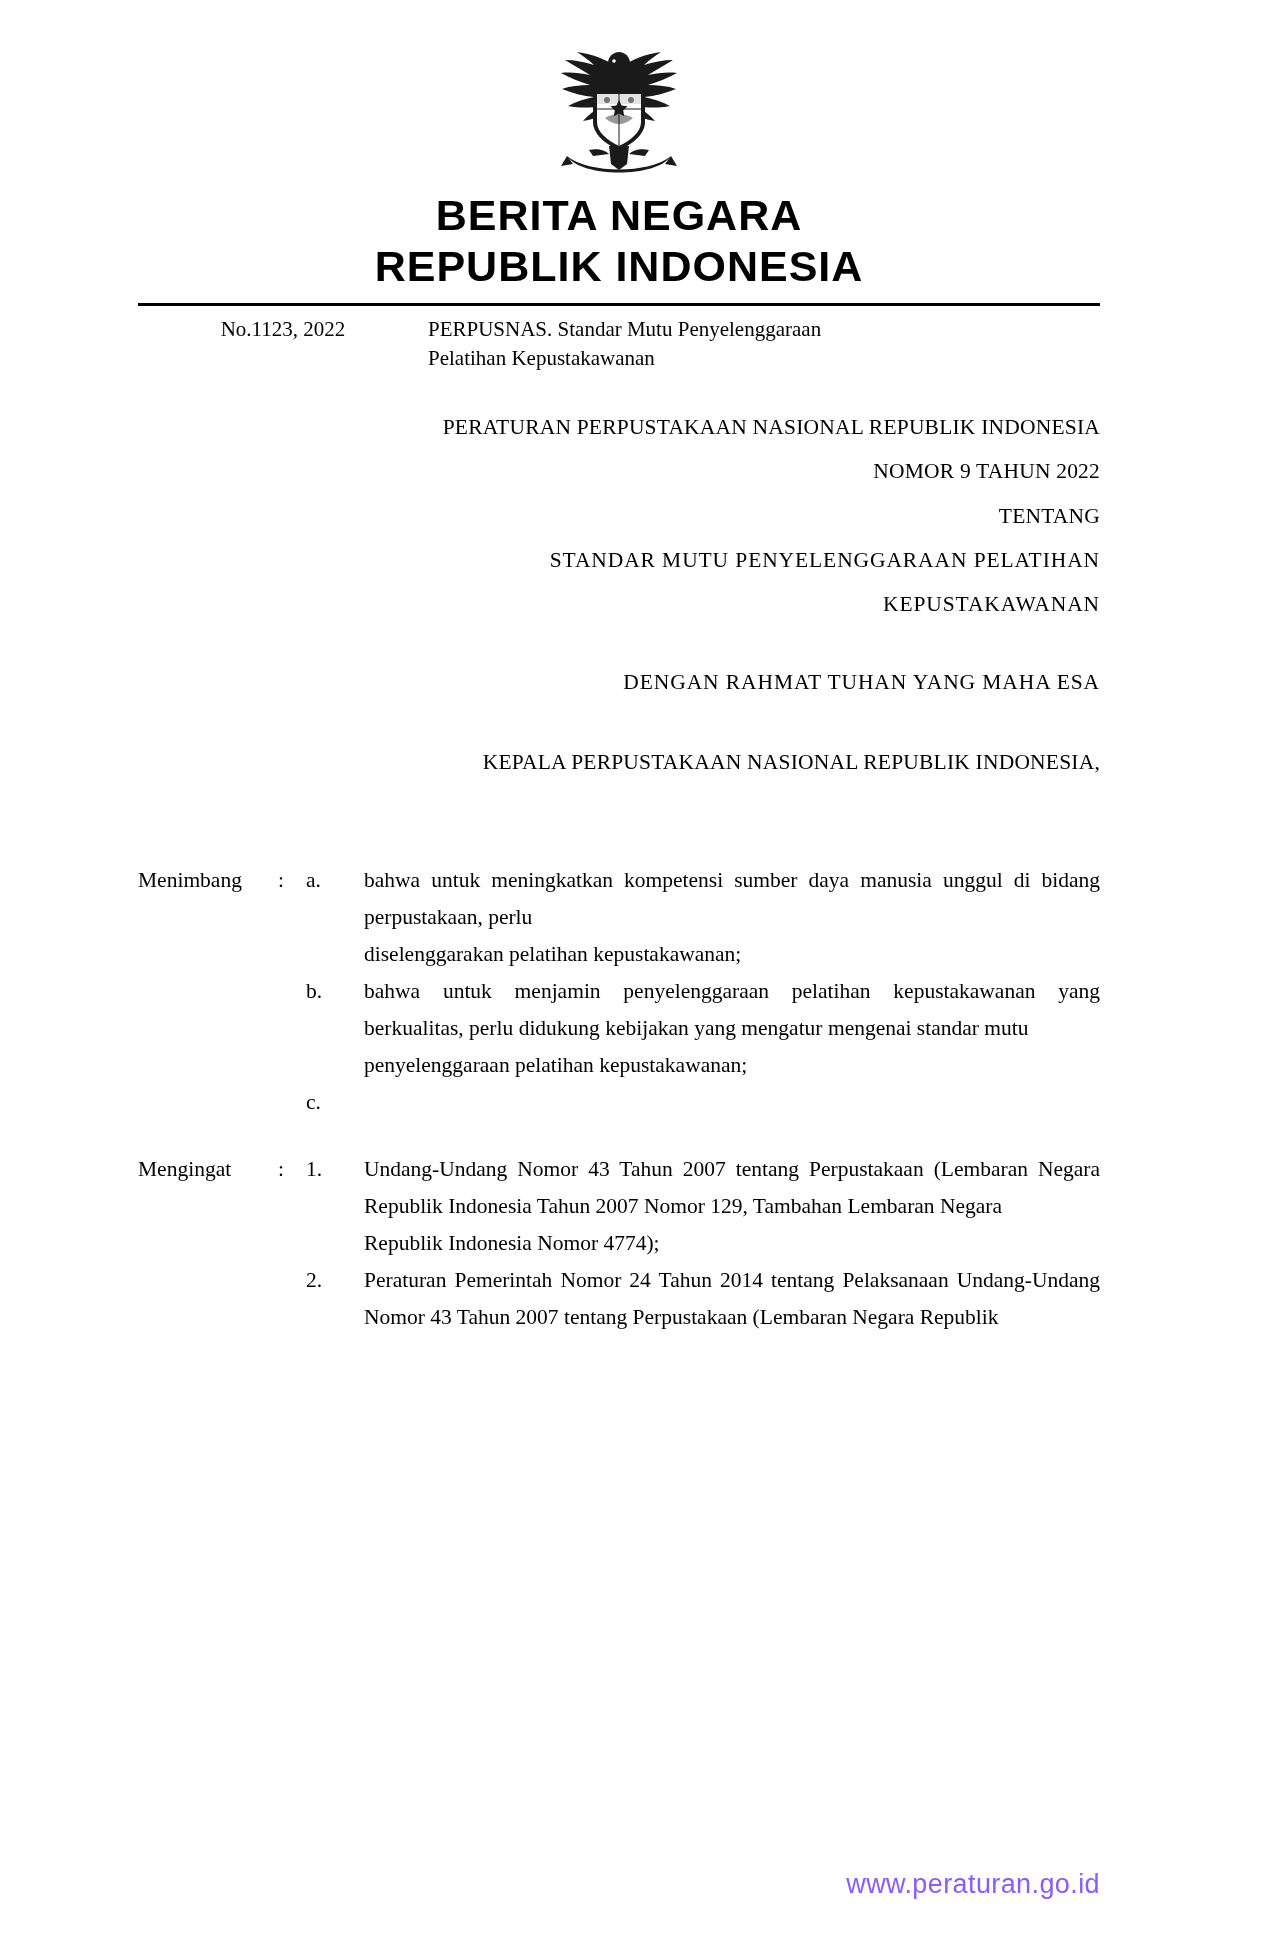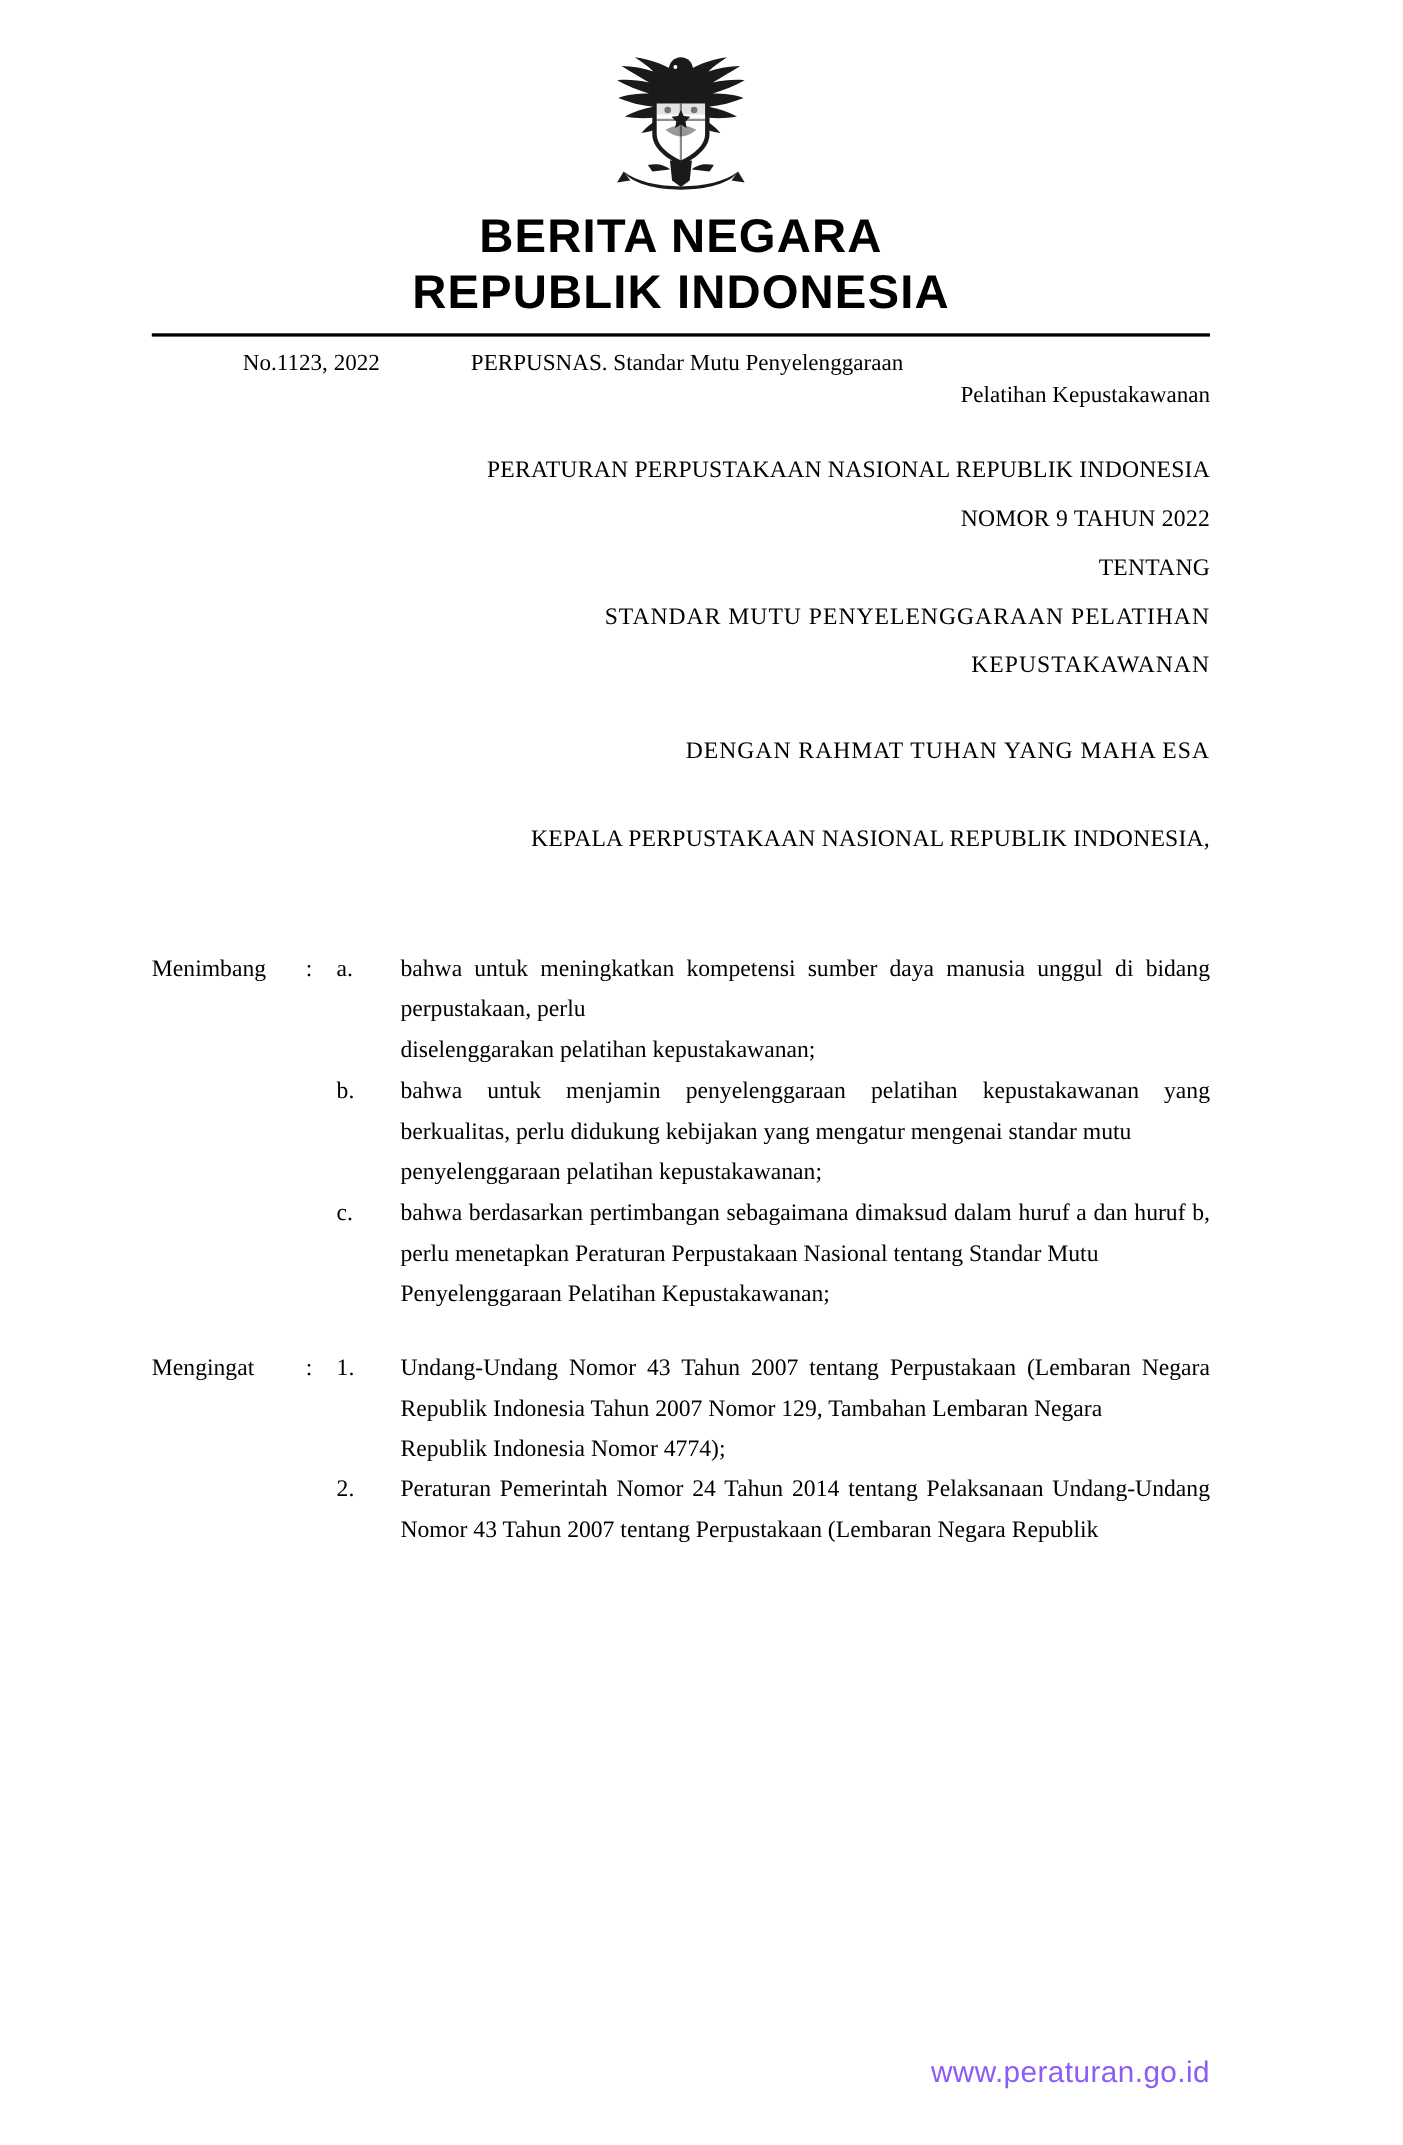--- a/index.html
+++ b/index.html
@@ -64,21 +64,21 @@
     flex: 0 0 290px;
     white-space: nowrap;
     text-align: center;
   }
   .issue-desc {
     flex: 1 1 auto;
     text-align: justify;
     text-justify: inter-word;
   }
   .issue-desc .lastline {
-    text-align: right;
+    text-align: left;
   }
 
   
   .title-block {
     text-align: right;
     font-size: 21.5px;
     line-height: 2.05;
     margin-top: 32px;
     letter-spacing: 0.2px;
   }
@@ -217,24 +217,20 @@
         <div class="marker">b.</div>
         <div class="body-txt">
           <span>bahwa untuk menjamin penyelenggaraan pelatihan kepustakawanan yang berkualitas, perlu didukung kebijakan yang mengatur mengenai standar mutu</span>
           <div class="lastline">penyelenggaraan pelatihan kepustakawanan;</div>
         </div>
       </div>
       <div class="clause-row">
         <div class="lbl"></div>
         <div class="colon"></div>
         <div class="marker">c.</div>
-        <div class="body-txt">
-          <span>bahwa berdasarkan pertimbangan sebagaimana dimaksud dalam huruf a dan huruf b, perlu menetapkan Peraturan Perpustakaan Nasional tentang Standar Mutu</span>
-          <div class="lastline">Penyelenggaraan Pelatihan Kepustakawanan;</div>
-        </div>
       </div>
     </div>
 
     <div class="spacer-block"></div>
 
     <div class="clause-block">
       <div class="clause-row">
         <div class="lbl">Mengingat</div>
         <div class="colon">:</div>
         <div class="marker">1.</div>

